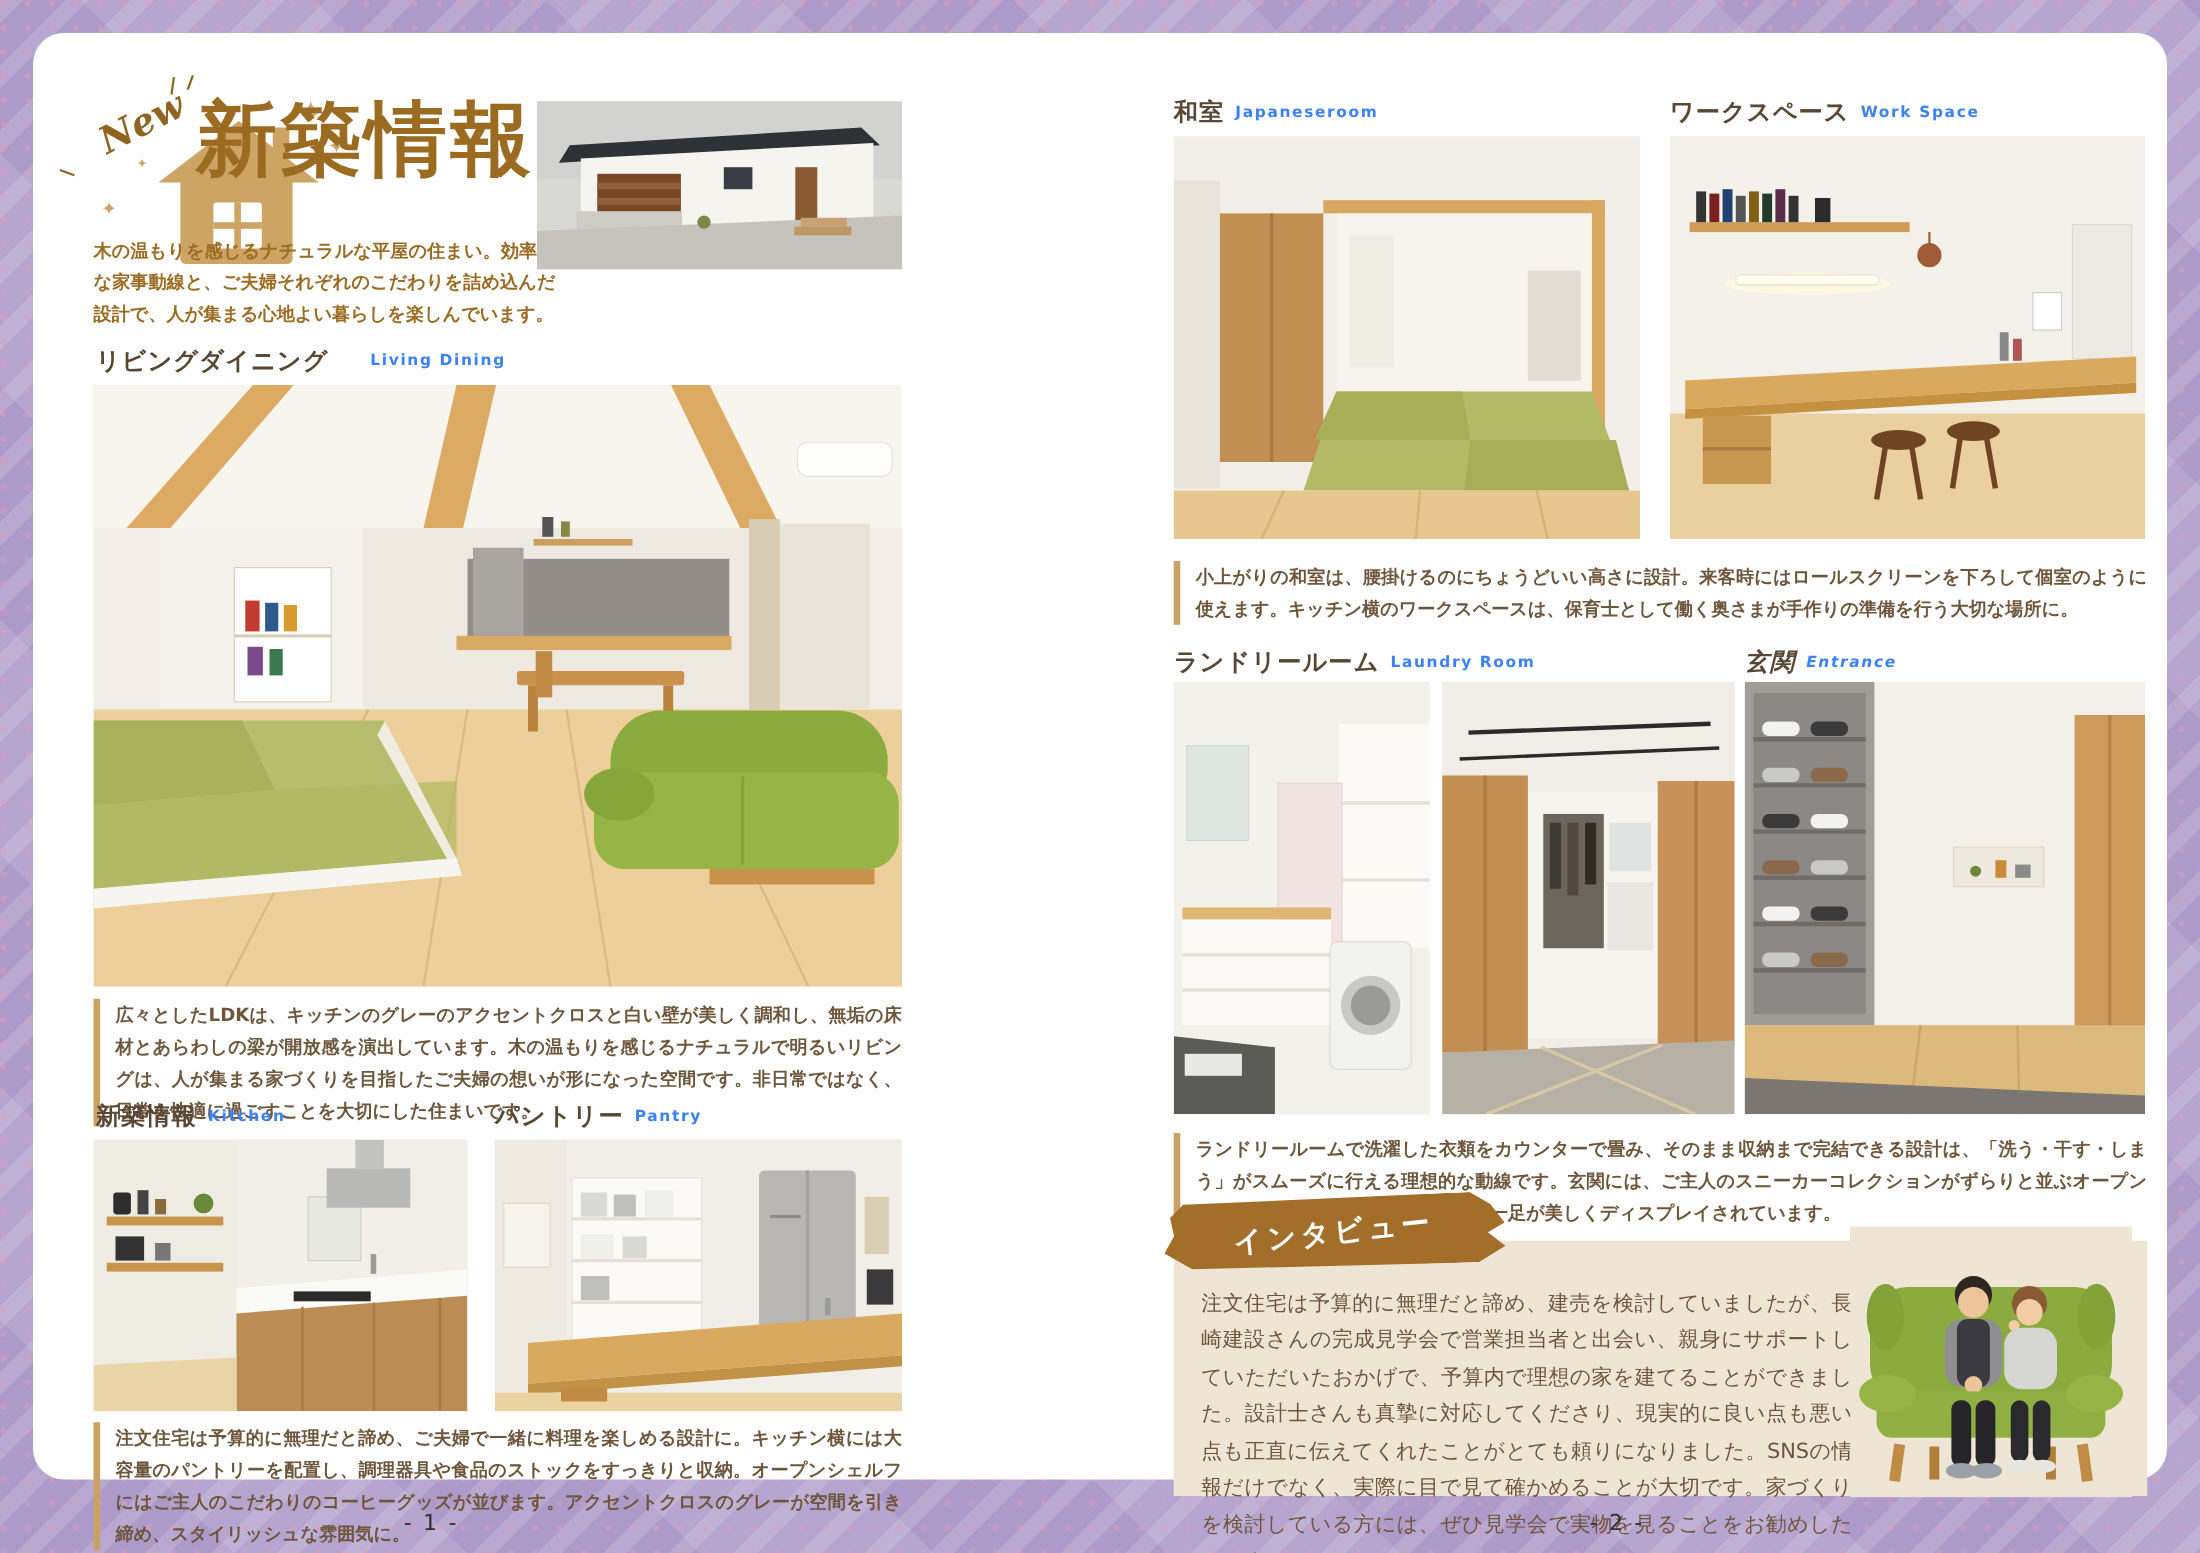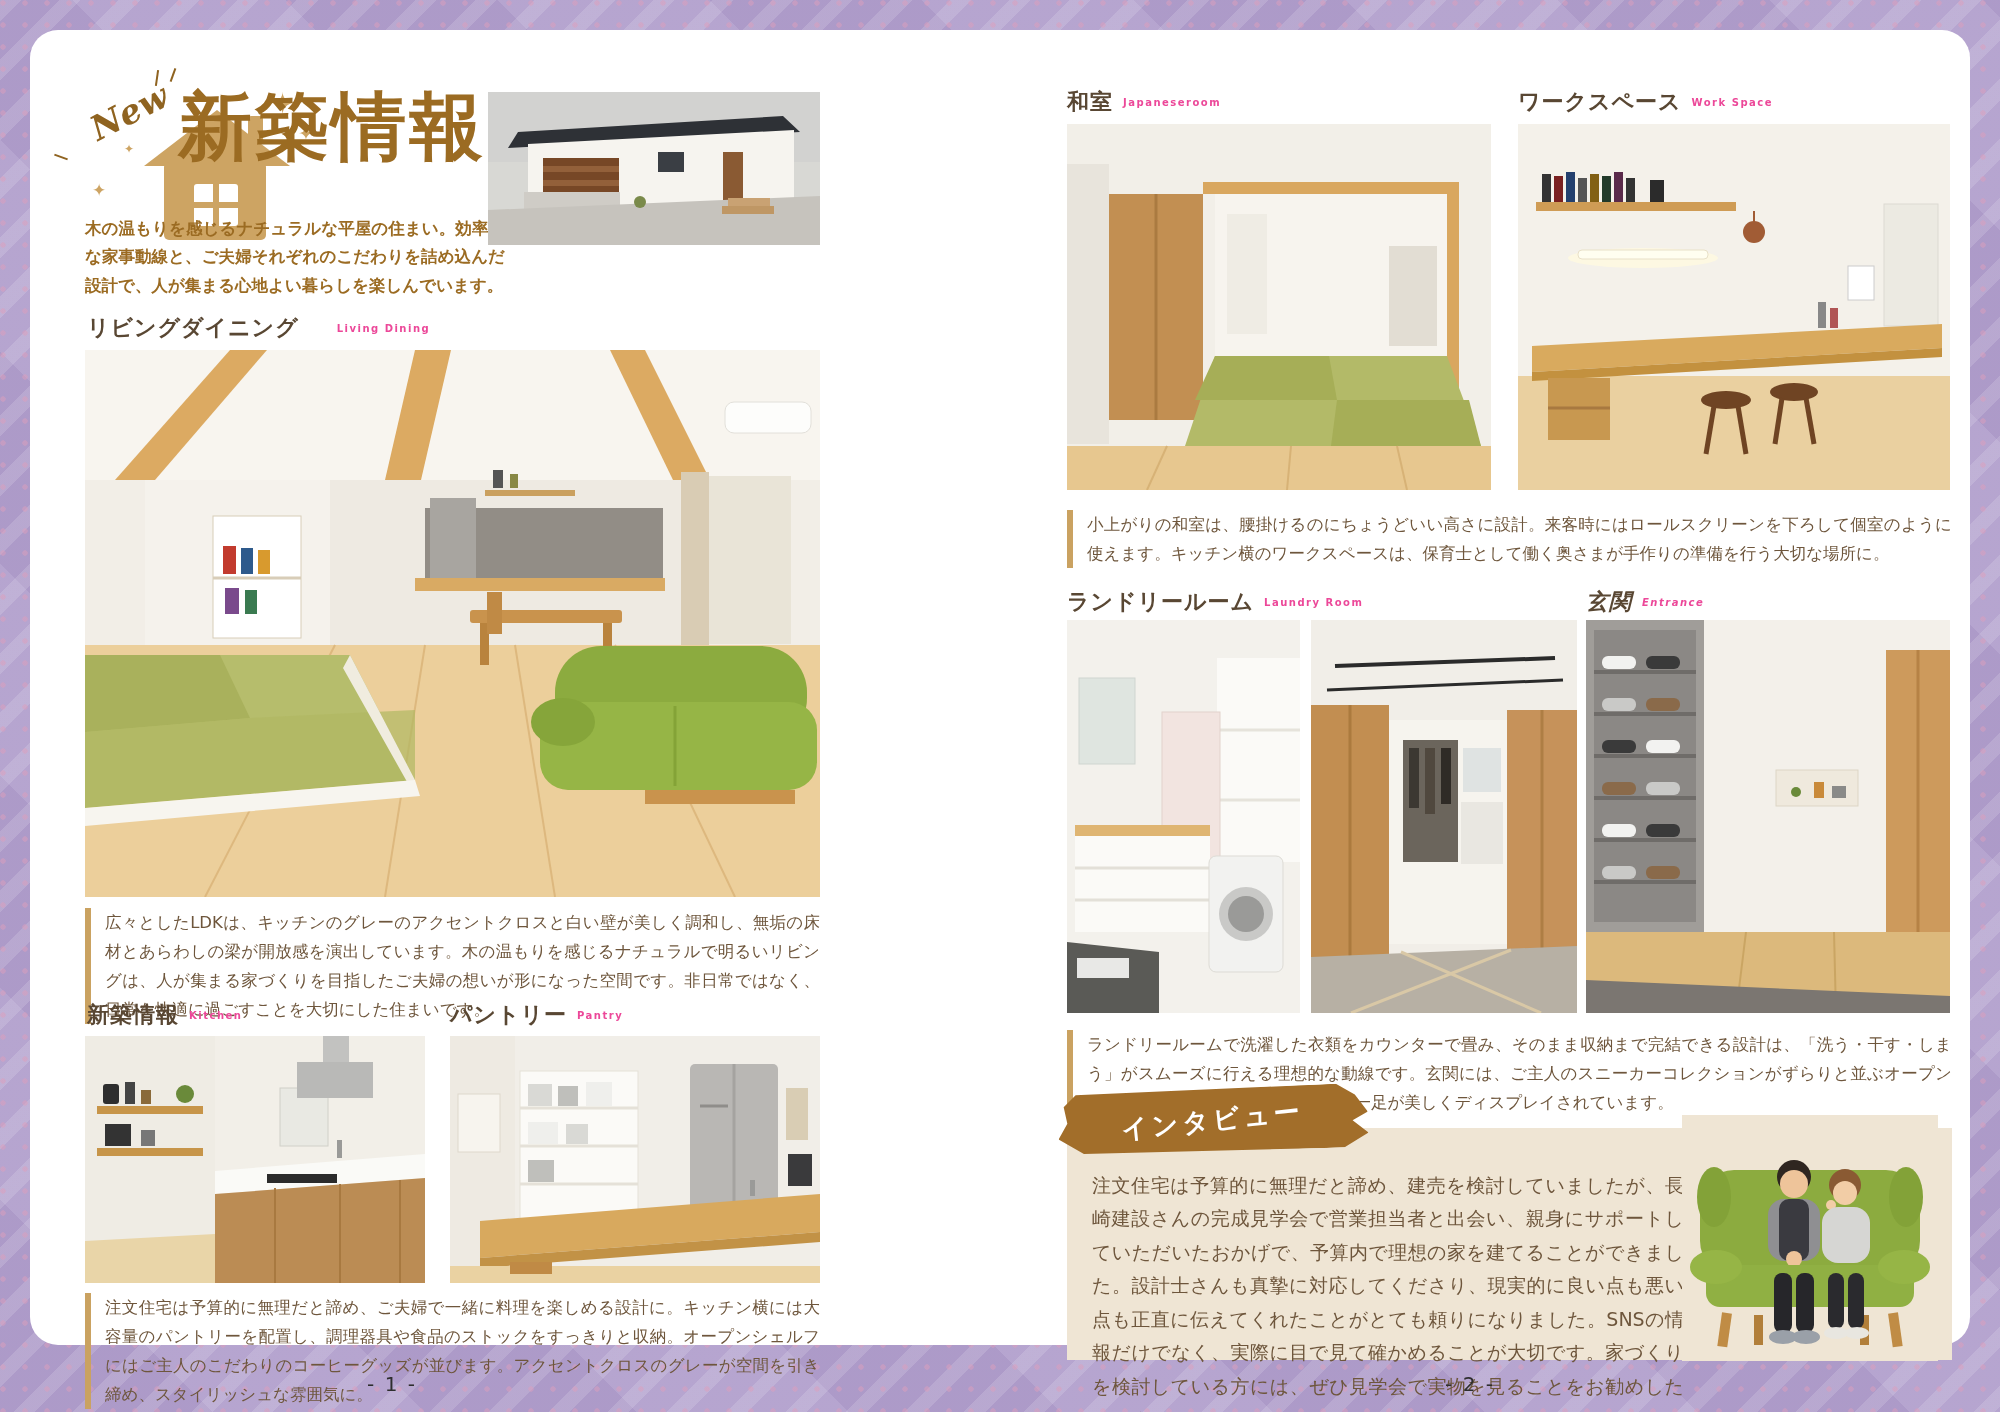--- a/index.html
+++ b/index.html
@@ -21,23 +21,23 @@
   .house .body{position:absolute;left:22px;top:54px;width:102px;height:78px;background:#cda463;border-radius:5px;}
   .house .window{position:absolute;left:52px;top:76px;width:44px;height:42px;background:#ffffff;border-radius:3px;}
   .house .window:before{content:"";position:absolute;left:19px;top:0;width:6px;height:42px;background:#cda463;}
   .house .window:after{content:"";position:absolute;left:0;top:18px;width:44px;height:6px;background:#cda463;}
   .sparkle{position:absolute;color:#cda463;}
   .page-title{position:absolute;left:148px;top:48px;font-size:74px;font-weight:800;color:#9b6b22;letter-spacing:3px;white-space:nowrap;}
   .intro{position:absolute;left:55px;top:168px;width:420px;font-size:16.5px;font-weight:bold;color:#9b6b22;line-height:1.75;text-align:justify;}
   
   .sec-head{position:absolute;display:flex;align-items:center;gap:10px;white-space:nowrap;}
   .sec-head .jp{font-size:22px;font-weight:800;color:#594733;letter-spacing:1px;}
-  .sec-head .en{font-size:10px;font-weight:bold;color:#ec4899;letter-spacing:1.5px;}
-  
-  .caption{position:absolute;border-left:6px solid #caa261;padding-left:14px;}
+  .sec-head .en{font-size:14px;font-weight:bold;color:#3b82f6;letter-spacing:1.5px;}
+  
+  .caption{position:absolute;border-left:6px solid #caa261;padding-left:14px;font-weight:bold;}
   .caption p{margin:0;font-size:16.5px;line-height:1.76;color:#6e563c;text-align:justify;}
   
   .photo{position:absolute;overflow:hidden;background:#eceadf;}
   .photo svg{display:block;width:100%;height:100%;}
   
   .iv-panel{position:absolute;left:1037px;top:1098px;width:885px;height:232px;background:#efe5d4;}
   .iv-ribbon{position:absolute;left:1028px;top:1058px;width:310px;height:64px;background:#a26e2a;transform:rotate(-2deg);
     clip-path:polygon(2% 22%,6% 4%,90% 0,96% 18%,100% 45%,95% 58%,100% 78%,92% 100%,8% 96%,0 72%,3% 48%);
     display:flex;align-items:center;justify-content:center;}
   .iv-ribbon span{color:#ffffff;font-size:26px;font-weight:800;letter-spacing:4px;transform:rotate(-4deg);}

